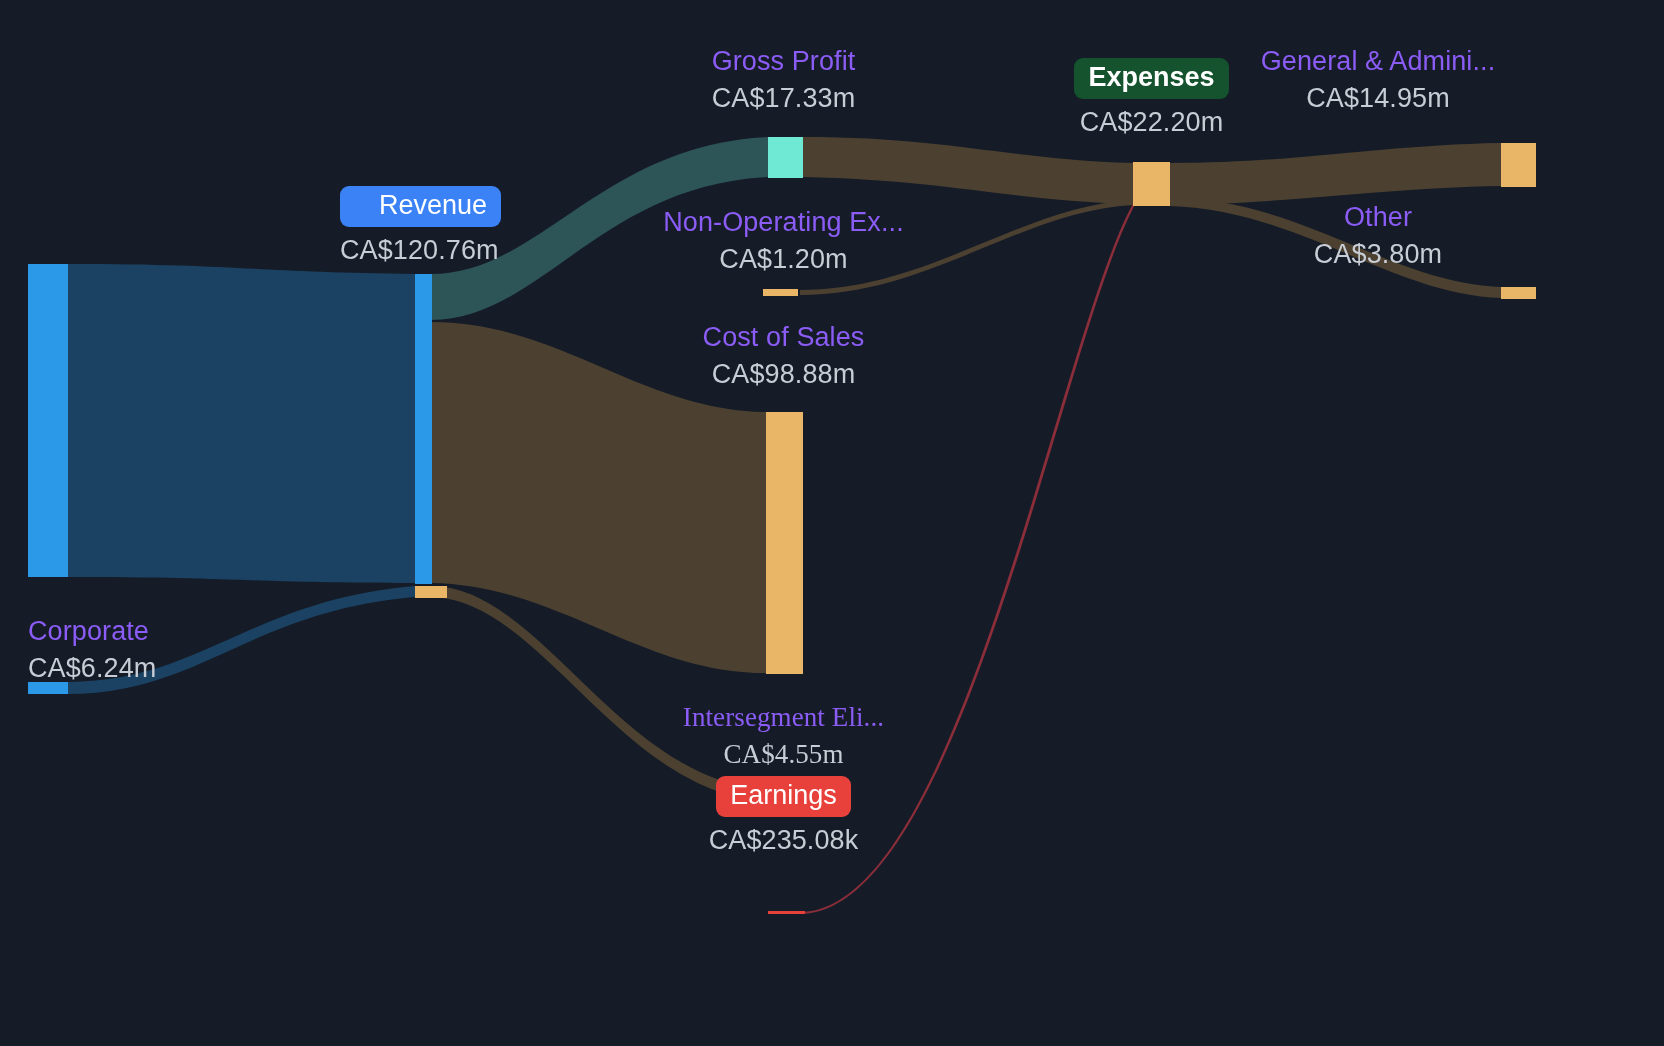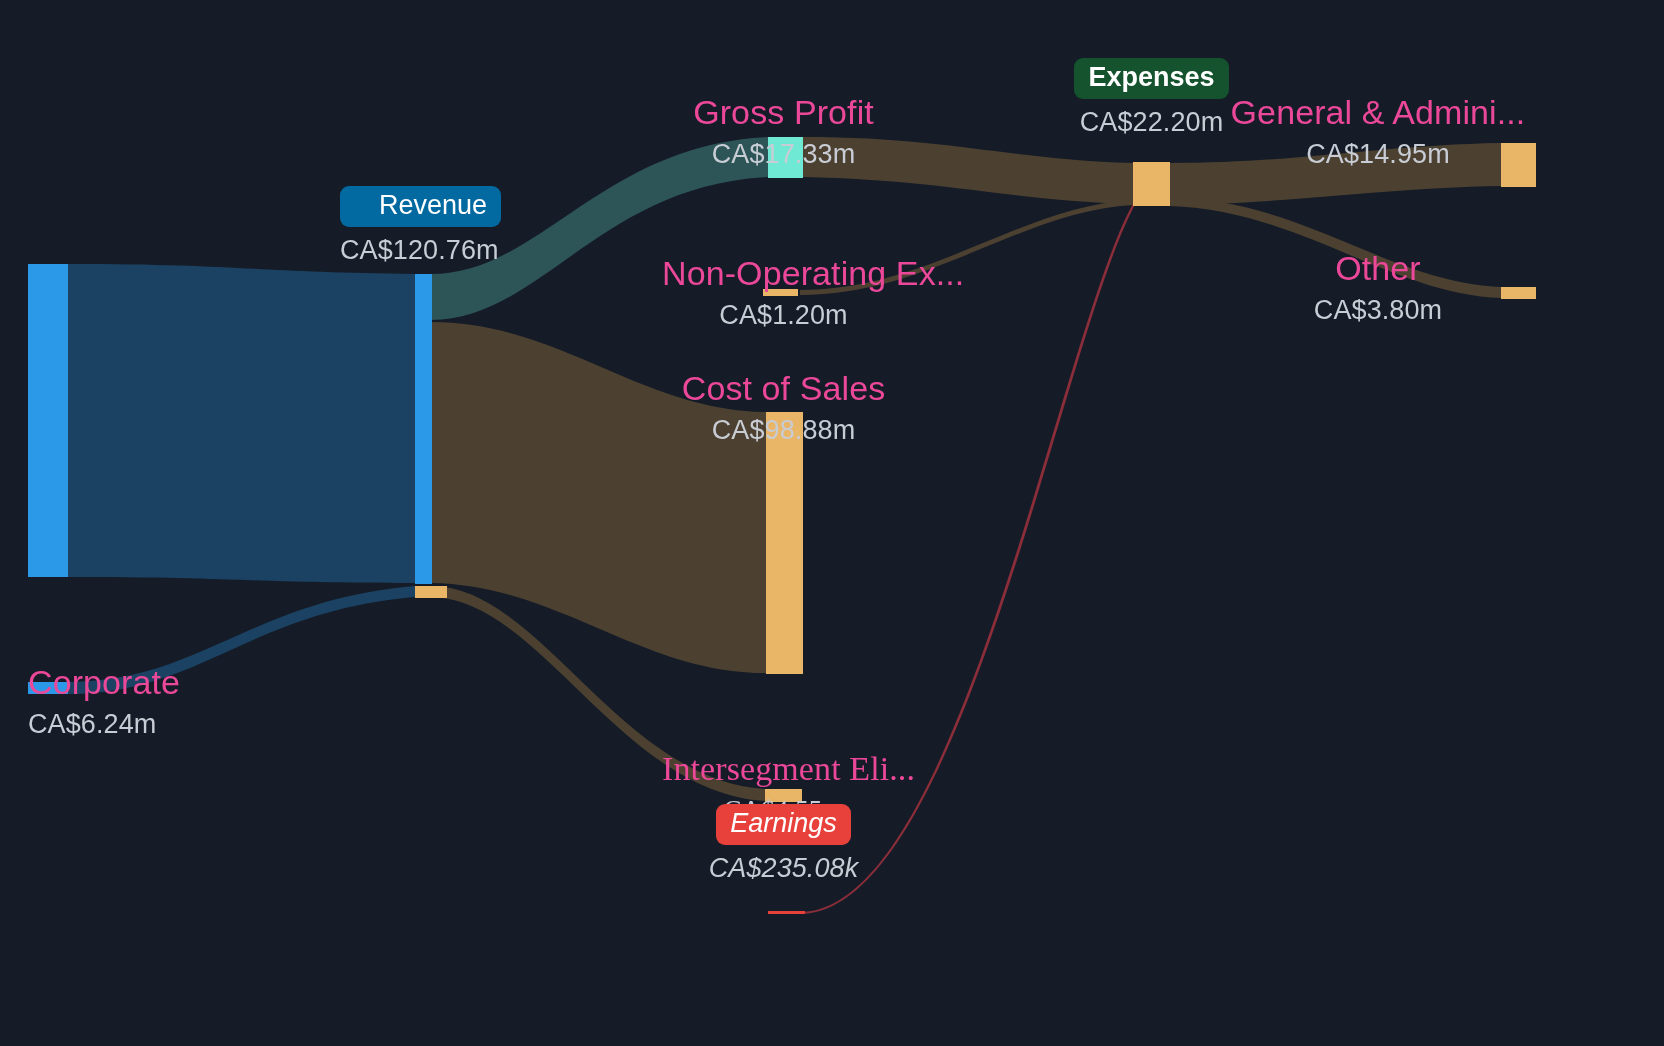--- a/index.html
+++ b/index.html
@@ -28,24 +28,23 @@
     display: block;
   }
   .lbl {
     position: absolute;
     white-space: nowrap;
     line-height: 1.05;
     pointer-events: none;
   }
   .lbl .name {
     display: block;
-    font-size: 34px;
-    color: #ec4899;
+    font-size: 27px;
+    color: #8b5cf6;
     letter-spacing: 0.1px;
-    margin-top: 48px;
   }
   .lbl .val {
     display: block;
     font-size: 27px;
     color: #c8ccd4;
     margin-top: 9px;
     letter-spacing: 0.1px;
   }
   .lbl.right-align {
     text-align: center;
@@ -116,21 +115,21 @@
   </svg>
 
 
   <div class="lbl" style="left:28px; top:617px;">
     <span class="name">Corporate</span>
     <span class="val">CA$6.24m</span>
   </div>
 
   <div class="lbl" style="left:340px; top:186px;">
     <span class="badge-row">
-      <span class="badge" style="background:#0369a1;padding-left:39px;">Revenue</span>
+      <span class="badge" style="background:#3b82f6;padding-left:39px;">Revenue</span>
     </span>
     <span class="val">CA$120.76m</span>
   </div>
 
   <div class="lbl center-align" style="left:662px; top:47px; width:243px;">
     <span class="name">Gross Profit</span>
     <span class="val">CA$17.33m</span>
   </div>
 
   <div class="lbl center-align" style="left:662px; top:208px; width:243px;">
@@ -141,21 +140,21 @@
   <div class="lbl center-align" style="left:662px; top:323px; width:243px;">
     <span class="name">Cost of Sales</span>
     <span class="val">CA$98.88m</span>
   </div>
 
   <div class="lbl center-align" style="left:662px; top:703px; width:243px;font-family:Liberation Serif, serif;">
     <span class="name">Intersegment Eli...</span>
     <span class="val">CA$4.55m</span>
   </div>
 
-  <div class="lbl center-align" style="left:662px; top:804px; width:243px;font-style:italic;">
+  <div class="lbl center-align" style="left:662px; top:776px; width:243px;">
     <span class="badge-row">
       <span class="badge" style="background:#e8413c;">Earnings</span>
     </span>
     <span class="val">CA$235.08k</span>
   </div>
 
   <div class="lbl center-align" style="left:1030px; top:58px; width:243px;">
     <span class="badge-row">
       <span class="badge" style="background:#14532d;font-weight:bold;">Expenses</span>
     </span>

